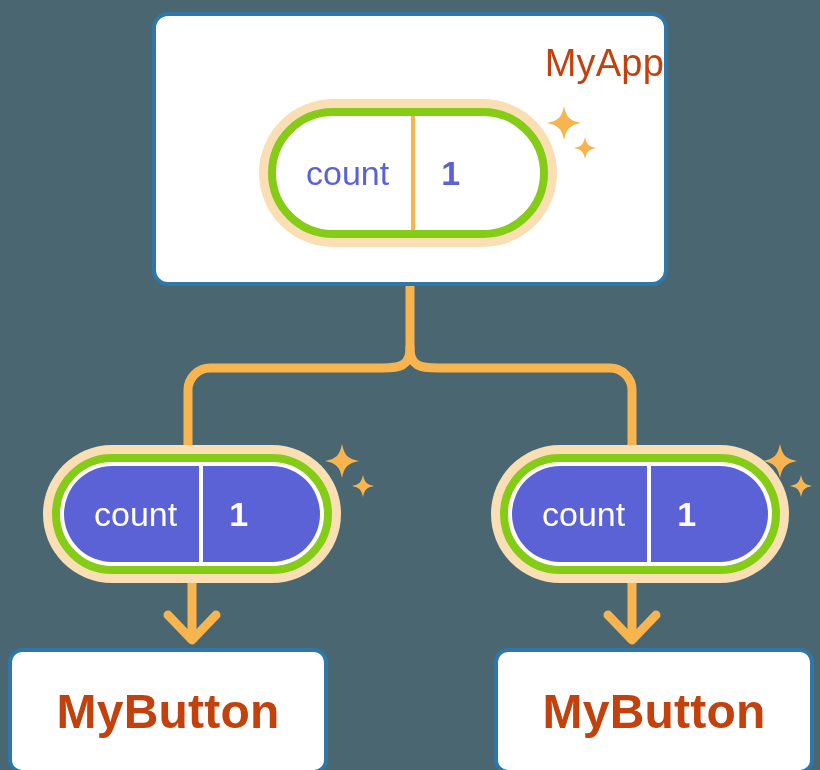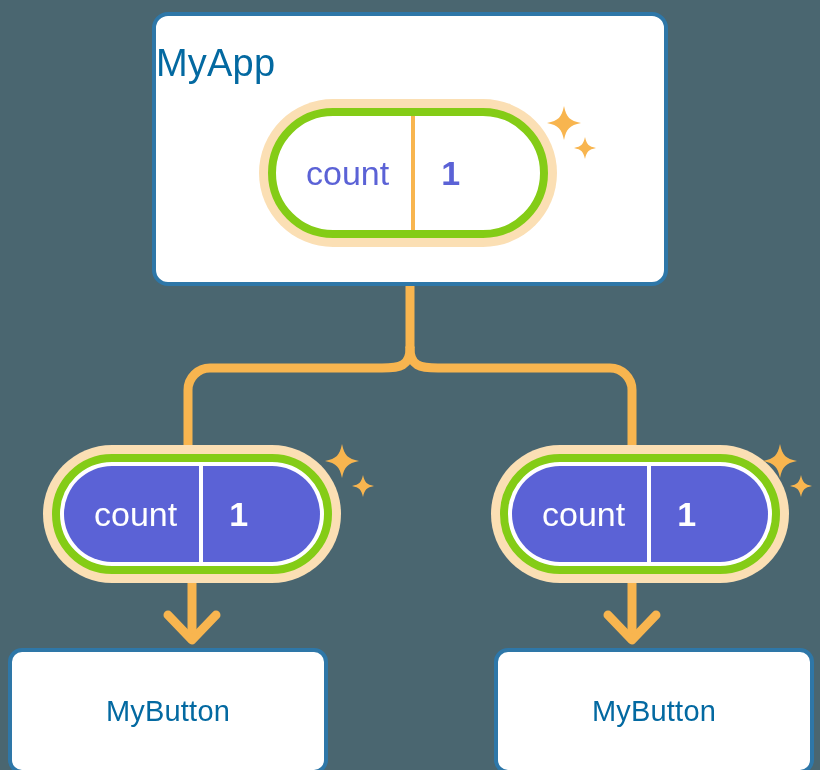--- a/index.html
+++ b/index.html
@@ -34,25 +34,25 @@
   
   .card {
     position: absolute;
     box-sizing: border-box;
     background: #ffffff;
     border: 4px solid #2e77a8;
     border-radius: 14px;
     z-index: 3;
   }
   .card-title {
-    color: #0369a1;
+    color: #c2410c;
     font-size: 38px;
     font-weight: 400;
     letter-spacing: 0.2px;
-    text-align: left;
+    text-align: right;
     white-space: nowrap;
   }
 
   
   #app-card {
     left: 152px;
     top: 12px;
     width: 516px;
     height: 274px;
     border-radius: 16px;
@@ -72,21 +72,22 @@
     left: 8px;
     top: 648px;
     width: 320px;
   }
   #btn-card-right {
     left: 494px;
     top: 648px;
     width: 320px;
   }
   .btn-card .card-title {
-    font-size: 29px;
+    font-size: 48px;
+    font-weight: bold;
   }
 
   
   .pill-wrap {
     position: absolute;
     z-index: 4;
   }
   .pill {
     position: relative;
     box-sizing: border-box;

